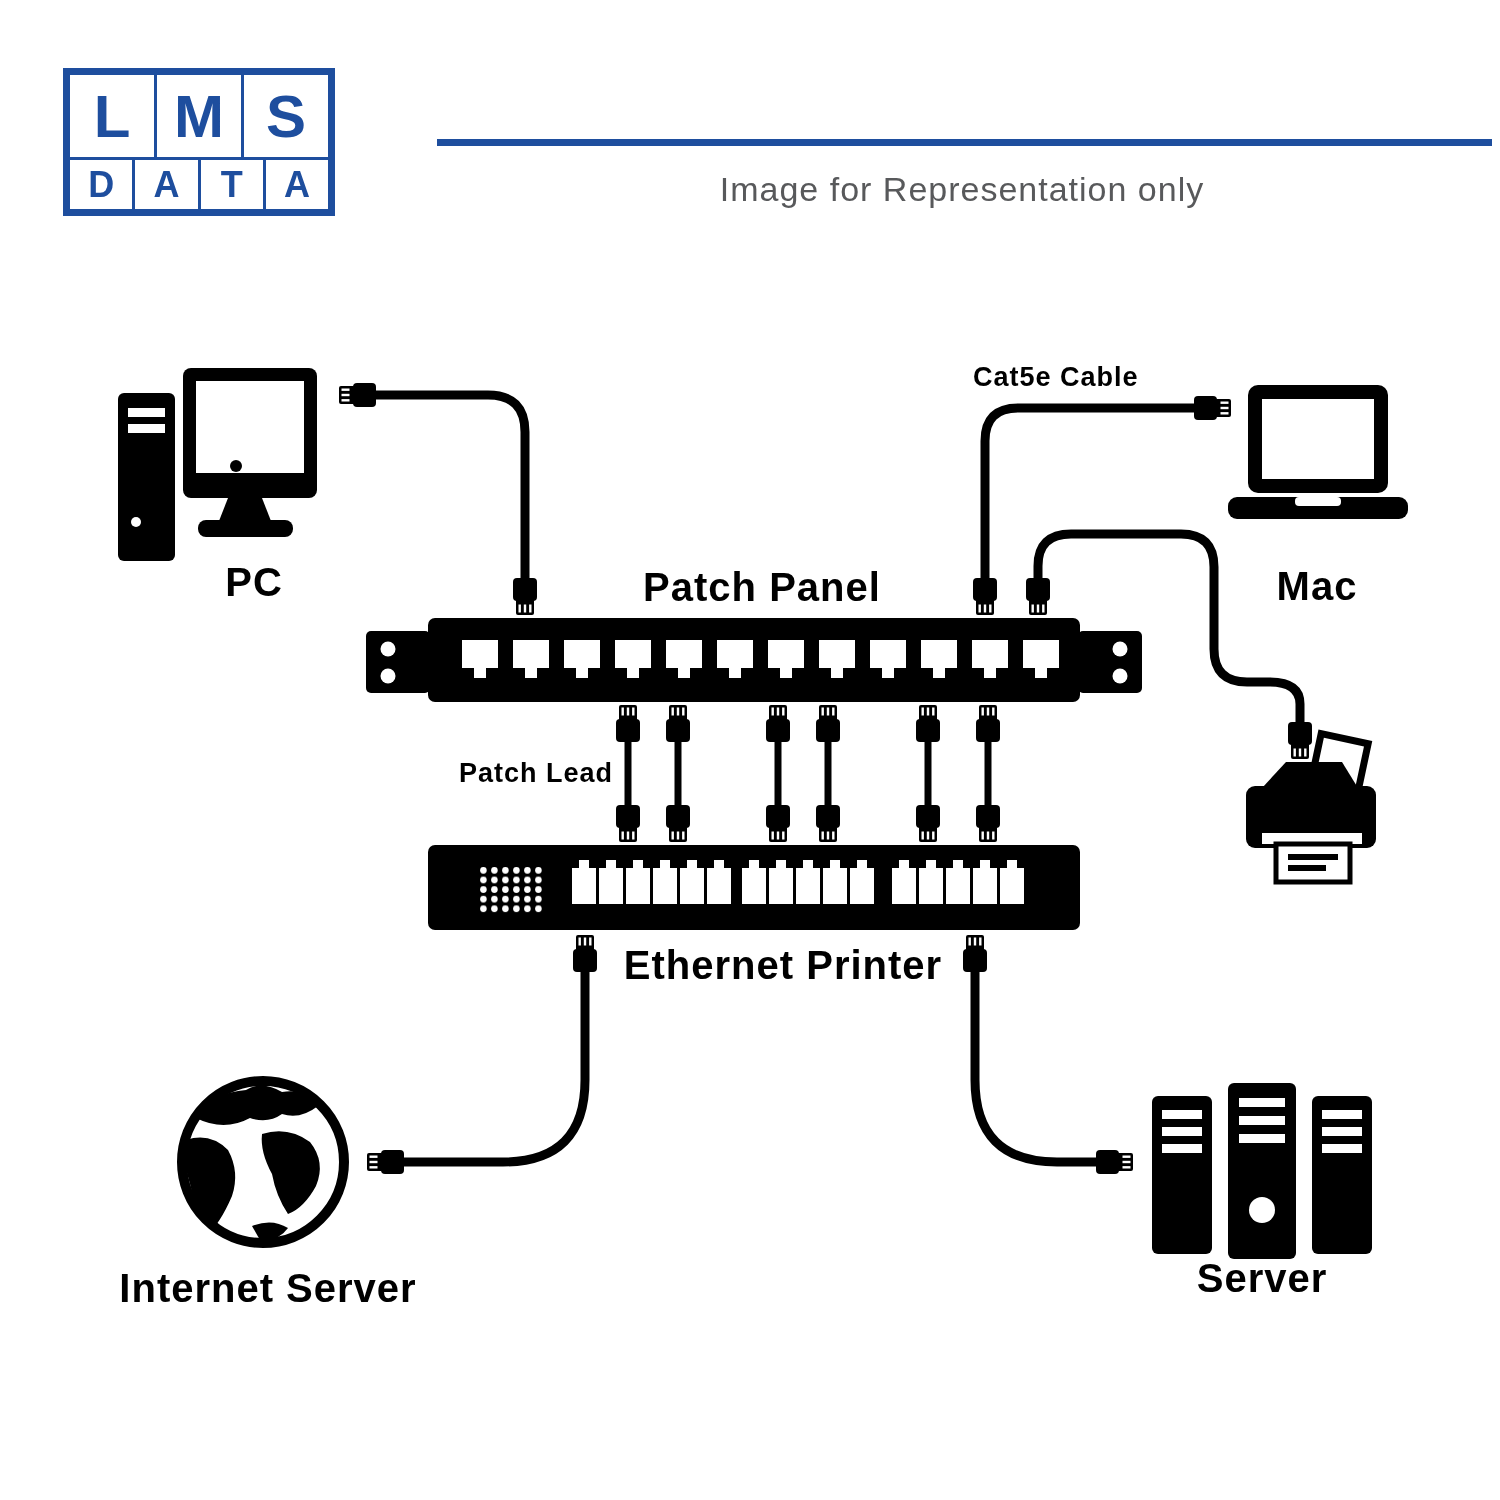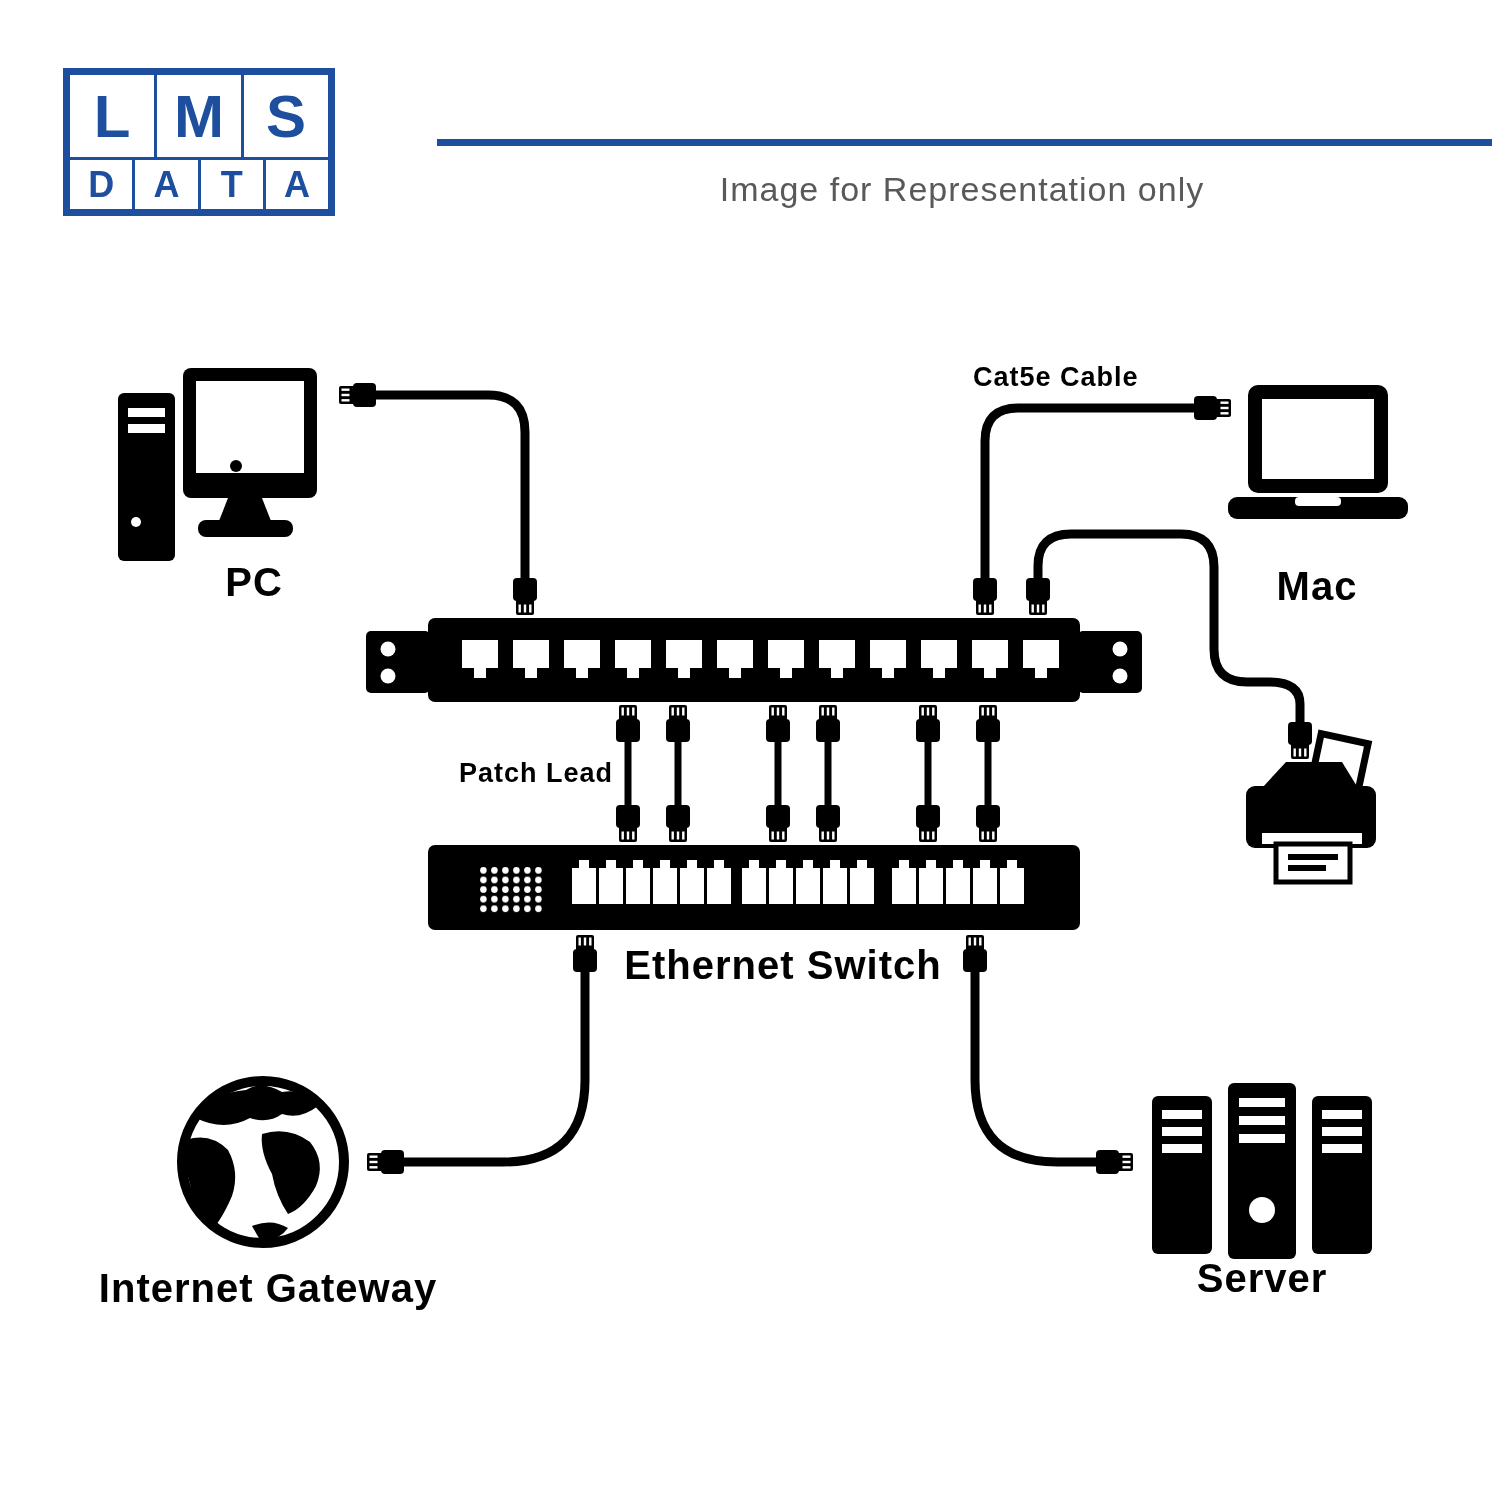--- a/index.html
+++ b/index.html
@@ -249,20 +249,21 @@
       <rect x="1239" y="1134" width="46" height="9" fill="#fff"></rect>
       <circle cx="1262" cy="1210" r="13" fill="#fff"></circle>
       <rect x="1312" y="1096" width="60" height="158" rx="6" fill="#000"></rect>
       <rect x="1322" y="1110" width="40" height="9" fill="#fff"></rect>
       <rect x="1322" y="1127" width="40" height="9" fill="#fff"></rect>
       <rect x="1322" y="1144" width="40" height="9" fill="#fff"></rect>
     </g>
   </svg>
 
   <div class="label big center lbl-pc">PC</div>
+  <div class="label big center lbl-patch-panel">Patch Panel</div>
   <div class="label small lbl-cat5e">Cat5e Cable</div>
   <div class="label big center lbl-mac">Mac</div>
   <div class="label small lbl-patch-lead">Patch Lead</div>
-  <div class="label big center lbl-ethernet-switch">Ethernet Switch</div>
-  <div class="label big center lbl-internet-gateway">Internet Gateway</div>
+  <div class="label big center lbl-ethernet-switch">Ethernet Printer</div>
+  <div class="label big center lbl-internet-gateway">Internet Server</div>
   <div class="label big center lbl-server">Server</div>
 
 </div>
 
 </body></html>

